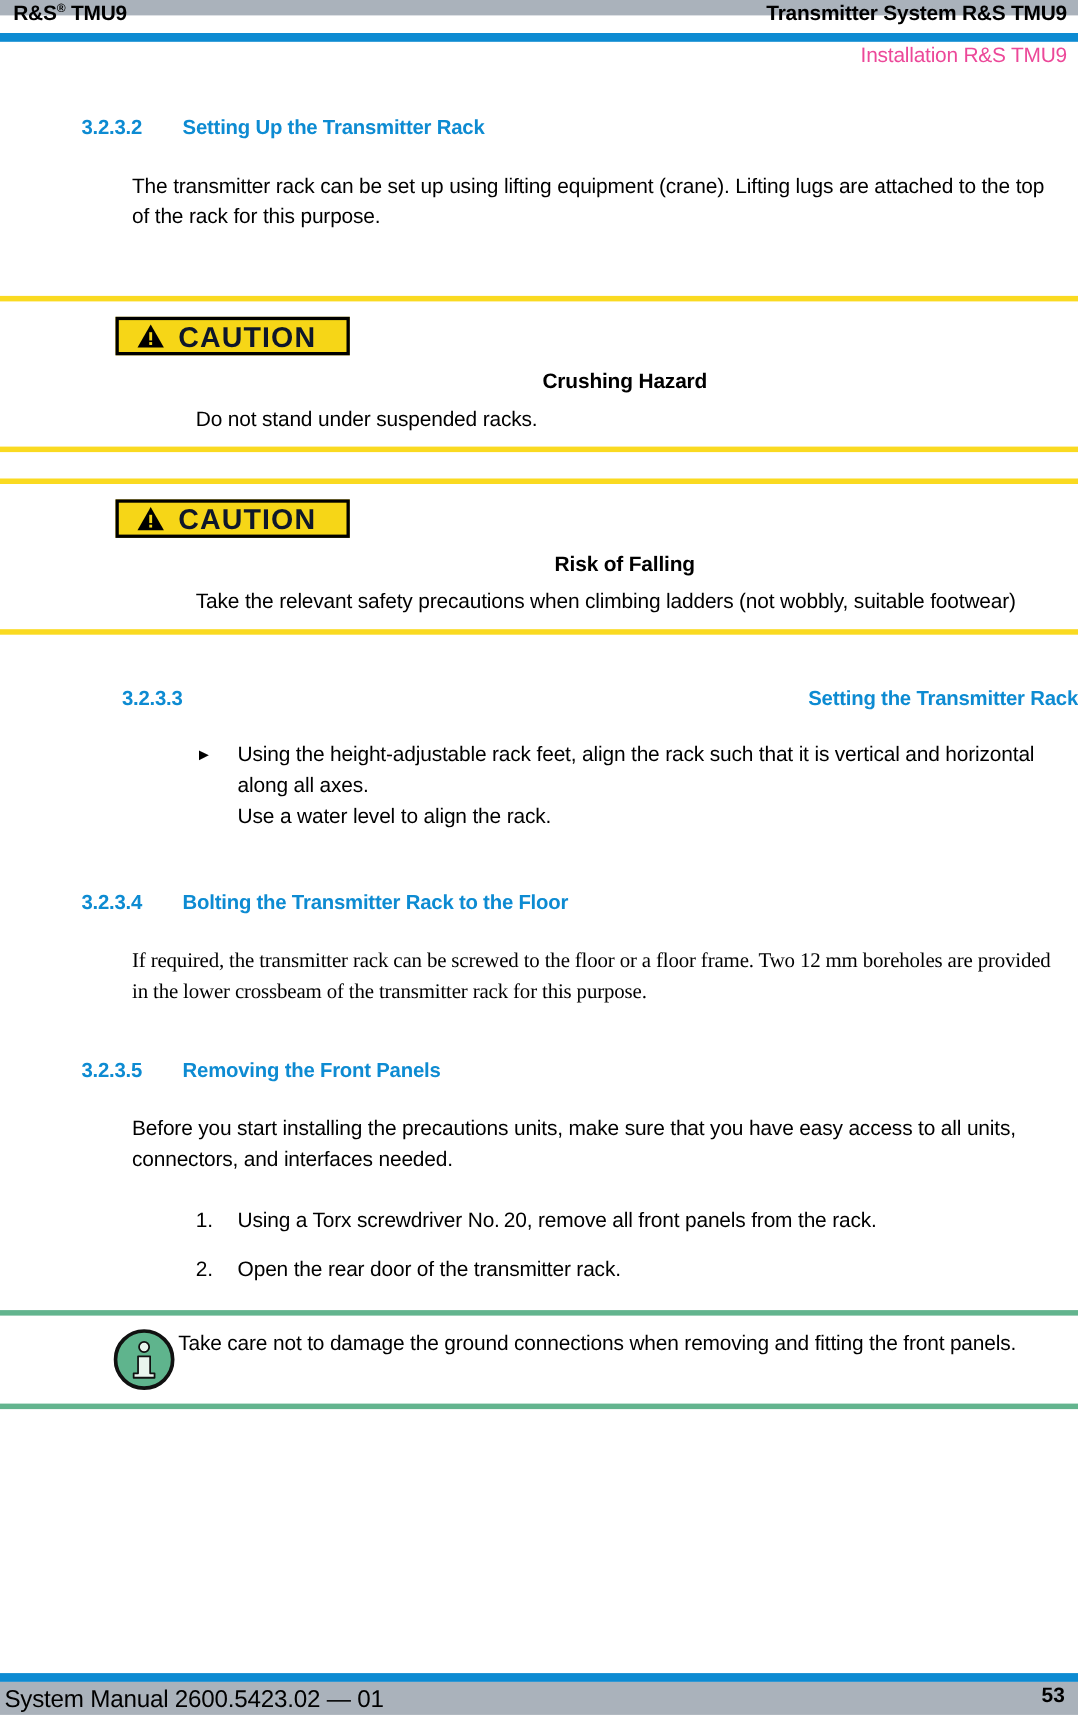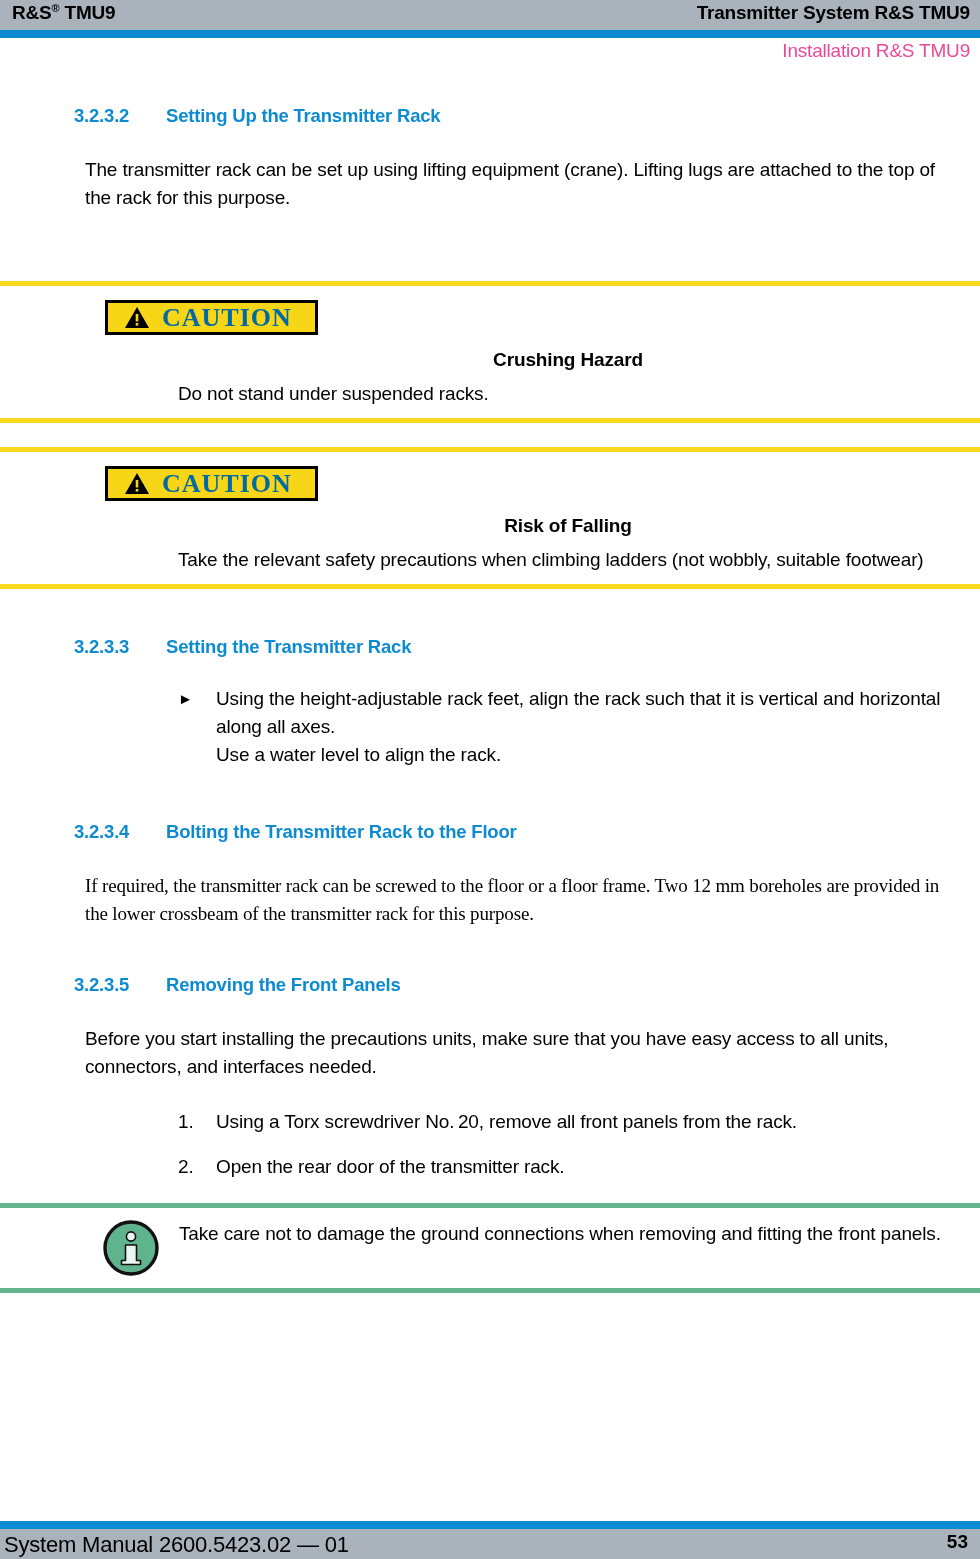--- a/index.html
+++ b/index.html
@@ -14,21 +14,21 @@
     color: #000000;
     position: relative;
     overflow: hidden;
   }
 
   
   .page-header {
     position: absolute;
     top: 0; left: 0;
     width: 980px;
-    height: 30px;
+    height: 14px;
     background: #aab2bb;
   }
   .page-header .hdr-left {
     position: absolute;
     left: 12px;
     top: 2px;
     font-size: 19px;
     font-weight: bold;
     letter-spacing: -0.2px;
   }
@@ -79,22 +79,22 @@
     margin: 0;
     padding-left: 74px;
   }
   .h4 .num {
     width: 92px;
     flex: 0 0 92px;
   }
   .h4 .ttl { flex: 1 1 auto; }
 
   .body-p {
-    margin: 12px;
-    padding-left: 73px;
+    margin: 0;
+    padding-left: 120px;
     padding-right: 18px;
     font-size: 19px;
     line-height: 28px;
     letter-spacing: -0.15px;
   }
 
   
   .rule-yellow {
     height: 5px;
     background: #fada21;
@@ -122,22 +122,22 @@
     margin-left: 16px;
     width: 26px;
     height: 24px;
     flex: 0 0 26px;
   }
   .caution-badge .cword {
     margin-left: 12px;
     font-size: 26px;
     font-weight: bold;
     letter-spacing: 1px;
-    font-family: Liberation Serif, serif;
-    color: #0369a1;
+    font-family: Liberation Sans, sans-serif;
+    color: #0f172a;
     line-height: 1;
   }
   .caution-title {
     padding-left: 178px;
     padding-right: 22px;
     font-size: 19px;
     font-weight: bold;
     letter-spacing: -0.15px;
     margin-top: 14px;
     text-align: center;
@@ -173,21 +173,21 @@
     padding: 12px 18px 12px 0;
   }
   .note-icon {
     flex: 0 0 56px;
     width: 56px;
     height: 56px;
     margin-left: 103px;
   }
   .note-text {
     flex: 1 1 auto;
-    margin-left: 20px;
+    margin-left: 3px;
     font-size: 19px;
     line-height: 28px;
     letter-spacing: -0.15px;
   }
 
   
   .footer-blue-rule {
     position: absolute;
     left: 0;
     bottom: 30px;
@@ -261,21 +261,21 @@
         <rect x="11.7" y="8" width="2.6" height="7.5" fill="#f6d617"></rect>
         <rect x="11.7" y="17" width="2.6" height="2.6" fill="#f6d617"></rect>
       </svg>
       <span class="cword">CAUTION</span>
     </div>
     <div class="caution-title">Risk of Falling</div>
     <div class="caution-text">Take the relevant safety precautions when climbing ladders (not wobbly, suitable footwear)</div>
   </div>
   <div class="rule-yellow"></div>
 
-  <div class="h4" style="margin-top:47px;">
+  <div class="h4" style="margin-top:47px;text-align:right;">
     <span class="num">3.2.3.3</span>
     <span class="ttl">Setting the Transmitter Rack</span>
   </div>
 
   <div class="step-list" style="margin-top:27px;">
     <div class="step-row">
       <span class="marker arrow">►</span>
       <span class="stext">Using the height-adjustable rack feet, align the rack such that it is vertical and horizontal along all axes.</span>
     </div>
     <div class="step-row">

